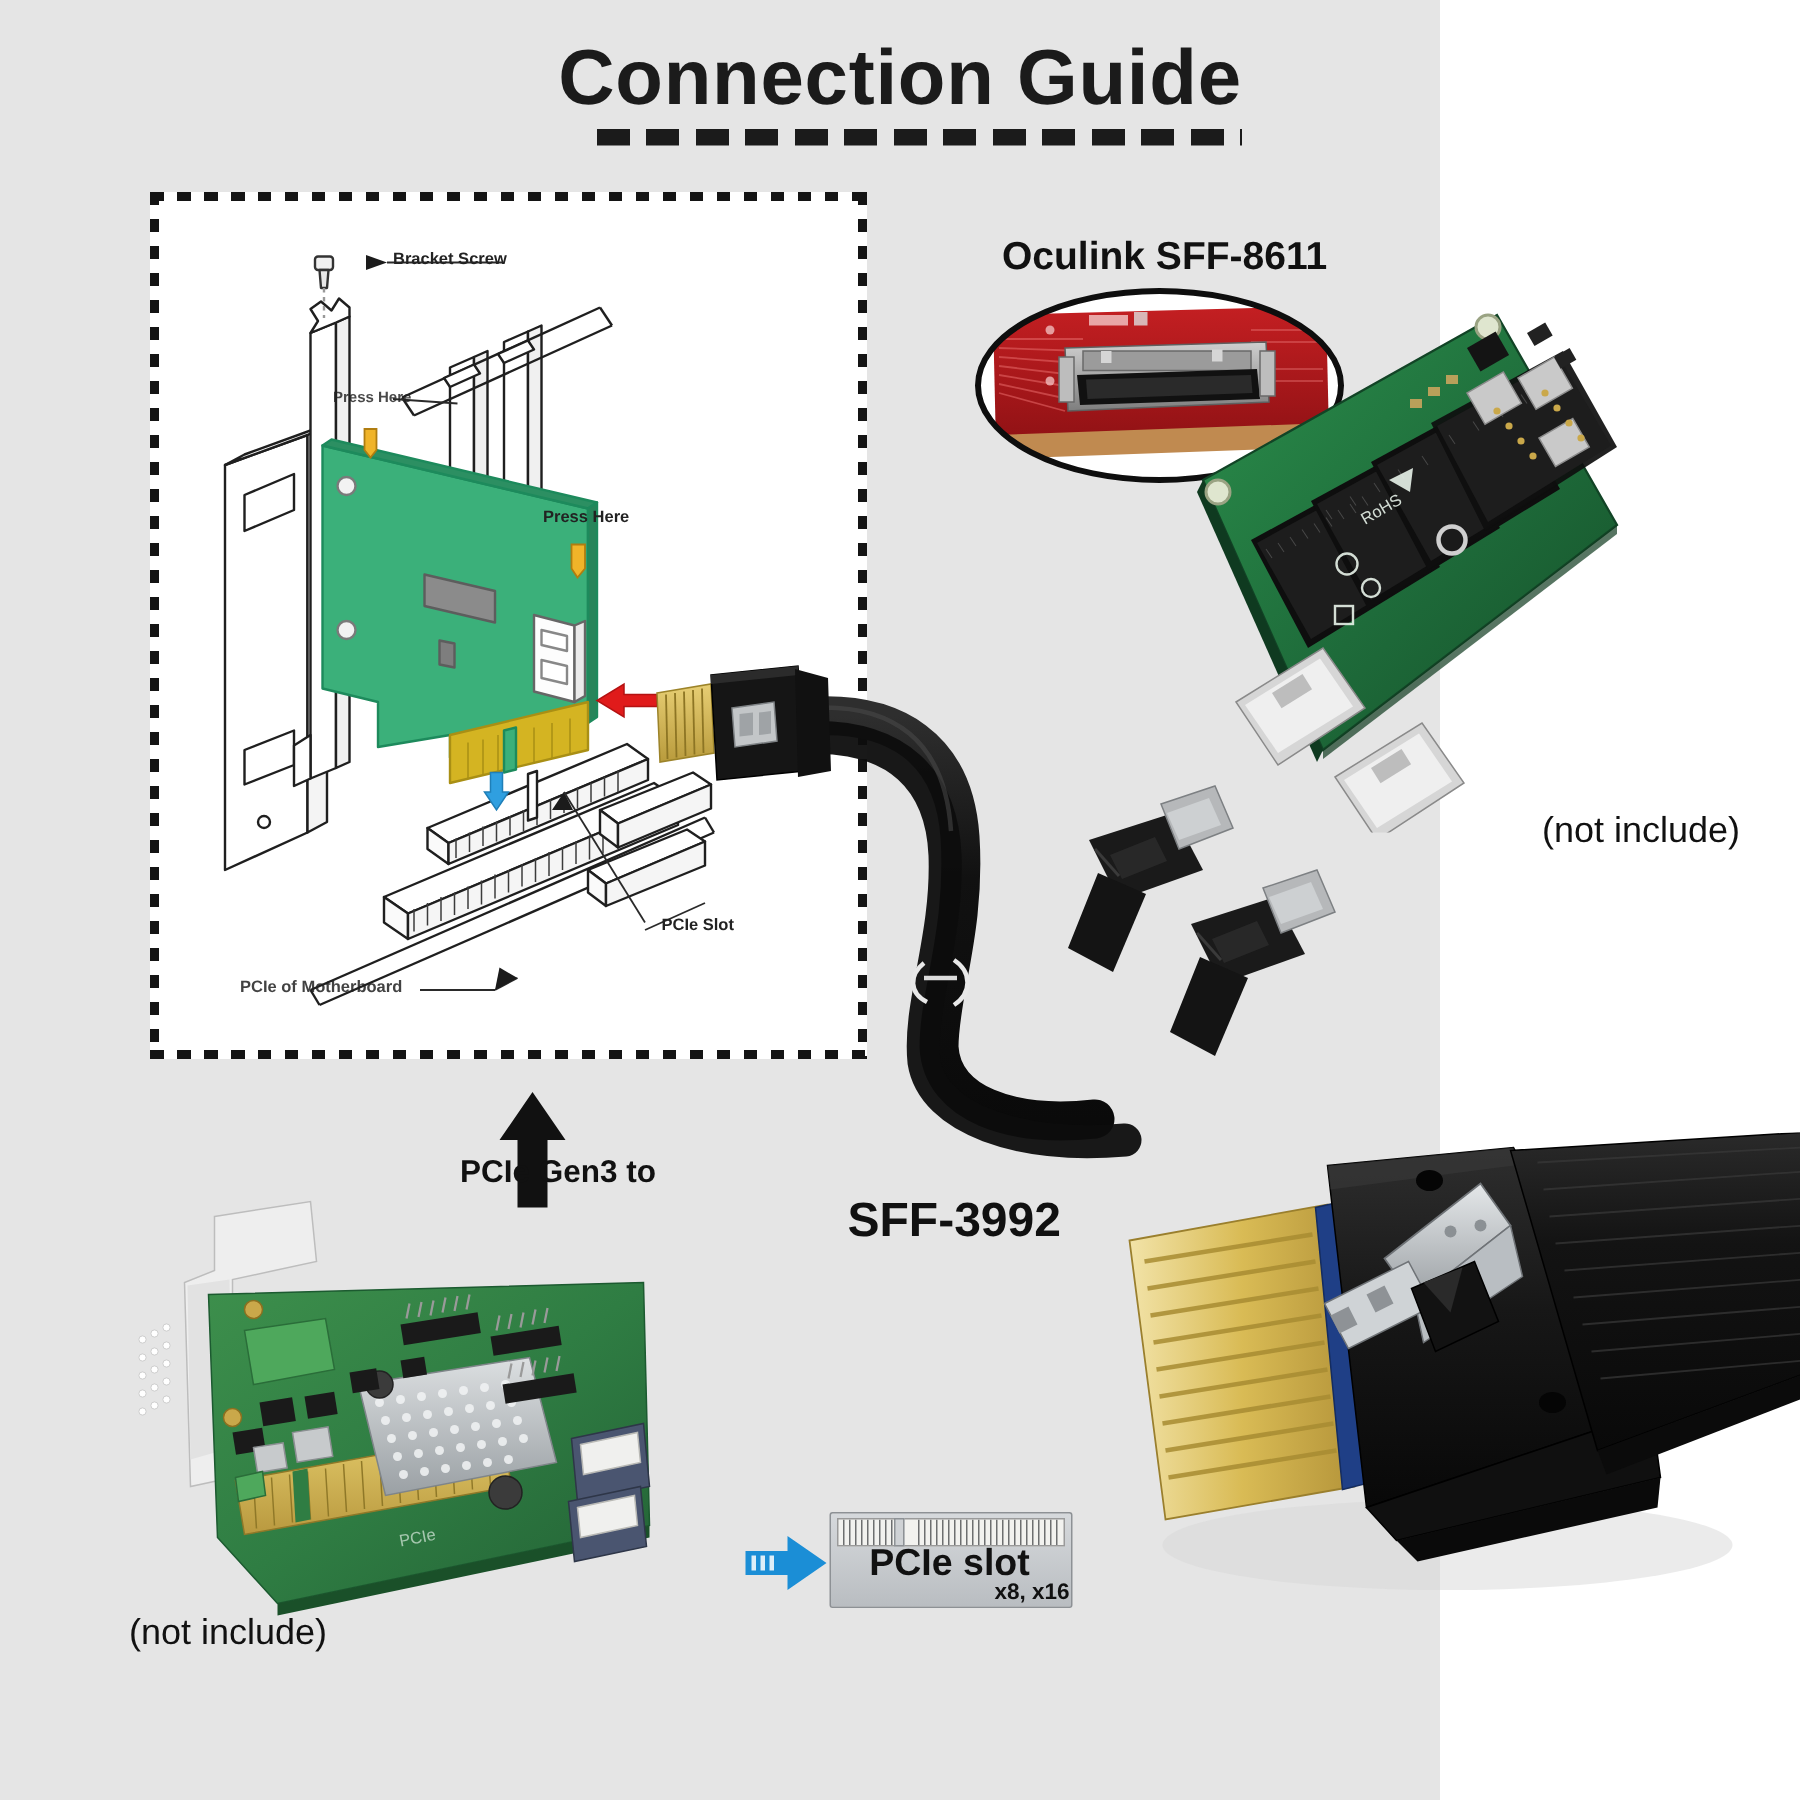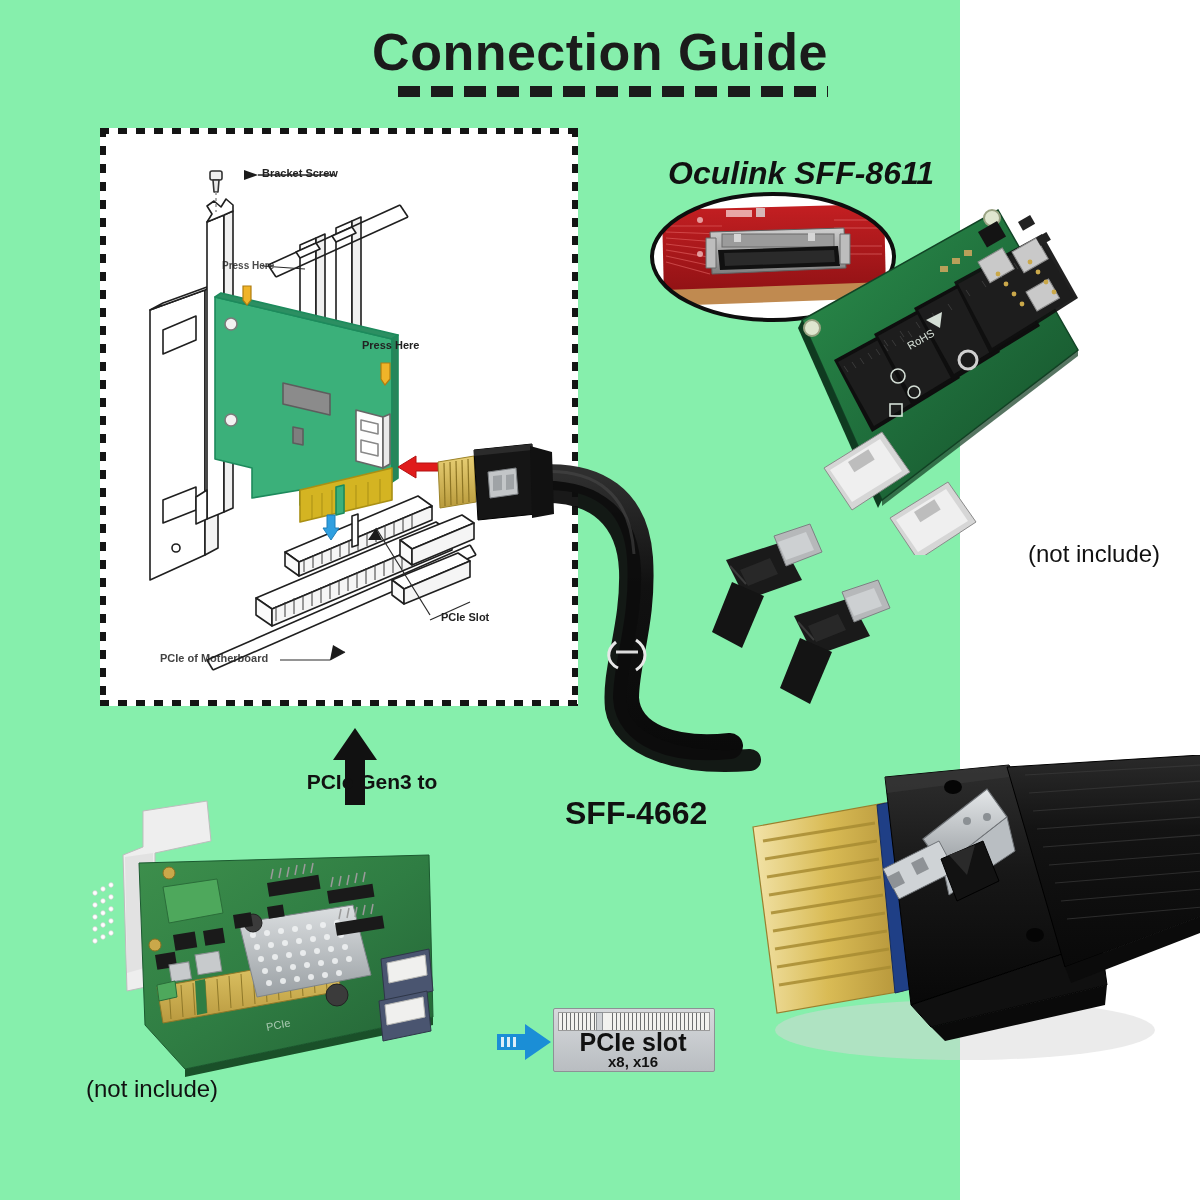--- a/index.html
+++ b/index.html
@@ -1,19 +1,19 @@
 <!DOCTYPE html>
 <html><head>
 <meta charset="utf-8">
 <title>Connection Guide</title>
 <style>
   html,body{margin:0;padding:0;background:#ffffff;}
   body{width:1200px;height:1200px;overflow:hidden;
        font-family:"Liberation Sans","DejaVu Sans",sans-serif;color:#1a1a1a;}
-  #stage{position:relative;width:960px;height:1200px;background:#86efac;}
+  #stage{position:relative;width:960px;height:1200px;background:#e5e5e5;}
 
   
   .title{position:absolute;left:0;top:22px;width:1200px;text-align:center;
          font-size:52px;font-weight:700;letter-spacing:.5px;color:#1b1b1b;}
   .title-rule{position:absolute;left:398px;top:86px;width:430px;height:11px;
       background:repeating-linear-gradient(to right,#1b1b1b 0 22px,transparent 22px 33px);}
 
   
   .dashbox{position:absolute;left:100px;top:128px;width:478px;height:578px;
       background:#fff;}
@@ -27,40 +27,40 @@
   .dashbox .e-right{right:0;top:0;width:6px;height:100%;
       background:repeating-linear-gradient(to bottom,#141414 0 9px,transparent 9px 18px);}
 
   .diagram-svg{position:absolute;left:0;top:0;}
 
   
   .photo{position:absolute;}
 
   
   .lbl{position:absolute;font-weight:700;color:#111;white-space:nowrap;}
-  .lbl-oculink{left:668px;top:155px;font-size:32px;font-style:italic;}
+  .lbl-oculink{left:668px;top:155px;font-size:26px;}
   .lbl-sff8654{left:565px;top:795px;font-size:32px;}
   .lbl-ni-right{left:1028px;top:540px;font-size:24px;font-weight:400;}
   .lbl-ni-left{left:86px;top:1075px;font-size:24px;font-weight:400;}
   .lbl-card{left:248px;top:769px;font-size:21px;text-align:center;line-height:1.25;width:248px;}
 
   .tiny{position:absolute;font-size:11px;font-weight:700;color:#222;
         font-family:"Liberation Sans",sans-serif;white-space:nowrap;}
 
   
   .slotcallout{position:absolute;left:553px;top:1008px;width:160px;height:62px;}
   .slot-body{position:absolute;left:0;top:0;width:160px;height:62px;
       background:linear-gradient(#d6d9dc,#b9bdc1);border:1px solid #8d9195;border-radius:2px;}
   .slot-pins{position:absolute;left:5px;top:4px;width:150px;height:17px;
       background:#f2f2ef;border:1px solid #9a9a9a;overflow:hidden;}
   .slot-pins i{position:absolute;top:0;width:1px;height:100%;background:#6d6f70;}
   .slot-gap{position:absolute;top:4px;width:5px;height:17px;background:#cfd2d5;border:1px solid #8d9195;left:43px;}
   .slot-txt1{position:absolute;left:0;top:20px;width:160px;text-align:center;
       font-size:25px;font-weight:700;color:#111;}
-  .slot-txt2{position:absolute;left:0;top:45px;width:160px;text-align:center;
+  .slot-txt2{position:absolute;left:0;top:45px;width:160px;text-align:right;
       font-size:15px;font-weight:700;color:#111;}
 </style>
 </head>
 <body>
 
 <div id="stage">
 
   <div class="title">Connection Guide</div>
   <div class="title-rule"></div>
 
@@ -445,21 +445,21 @@
 
       <path d="M364,186 L420,168 L440,206 L384,226 Z" fill="#1a1a1a"></path>
       <path d="M412,162 L448,150 L460,178 L424,192 Z" fill="#b6b8ba" stroke="#7d8083"></path>
       <path d="M416,168 L444,158 L452,176 L424,186 Z" fill="#cdd0d2"></path>
       <path d="M370,208 L402,222 L380,274 L350,258 Z" fill="#141414"></path>
       <path d="M378,196 L408,184 L416,200 L386,212 Z" fill="#2c2c2c" opacity=".8"></path>
       <path d="M368,192 L384,210" stroke="#3a3a3a" stroke-width="2" fill="none"></path>
     </g>
   </svg>
 
-  <div class="lbl lbl-sff8654">SFF-4662</div>
+  <div class="lbl lbl-sff8654">SFF-3992</div>
 
   <svg class="photo" style="left:35px;top:795px;" width="420" height="290">
     <defs>
       <linearGradient id="pcbG" x1="0" y1="0" x2="1" y2="1">
         <stop offset="0" stop-color="#3d8f4c"></stop>
           <stop offset=".5" stop-color="#2f7d43"></stop>
         <stop offset="1" stop-color="#236235"></stop>
       </linearGradient>
       <linearGradient id="hsG" x1="0" y1="0" x2="0" y2="1">
         <stop offset="0" stop-color="#dcdfe1"></stop>

